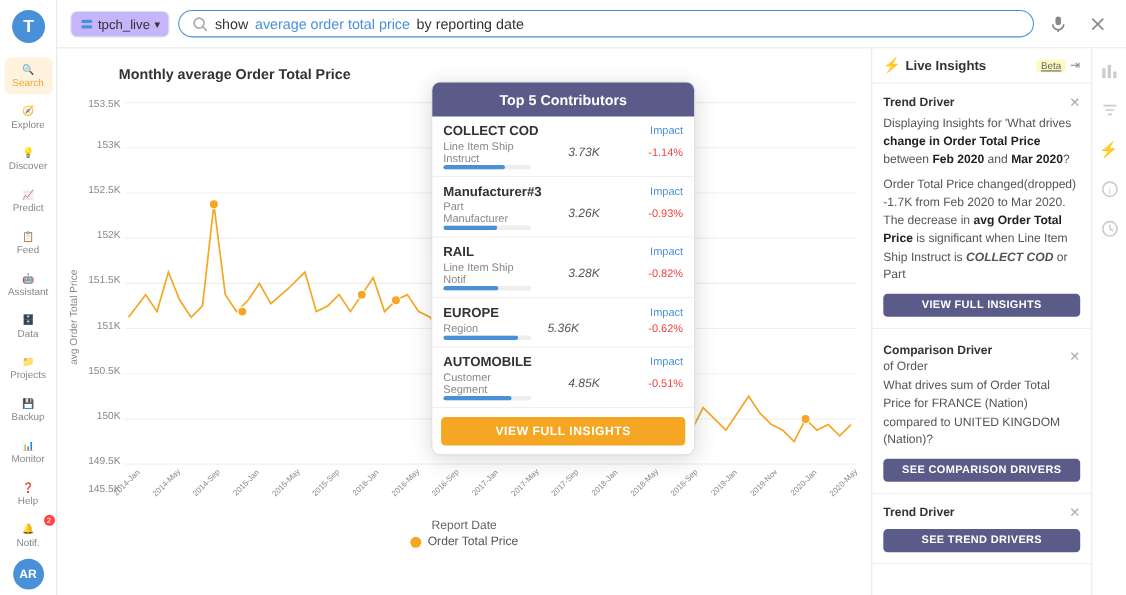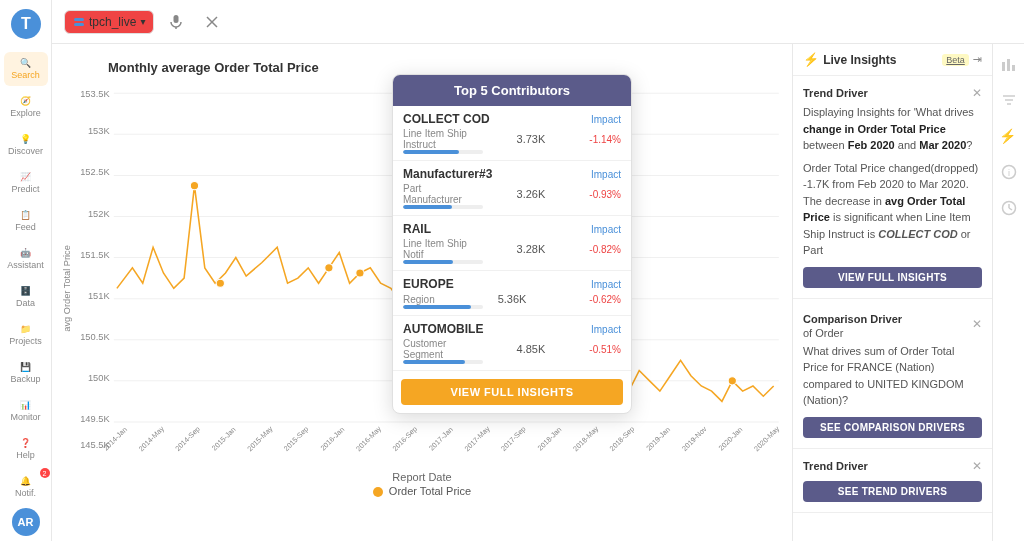--- a/index.html
+++ b/index.html
@@ -92,21 +92,21 @@
       align-items: center;
       padding: 0 12px;
       gap: 8px;
       background: #fff;
       flex-shrink: 0;
     }
     .db-selector {
       display: flex;
       align-items: center;
       gap: 4px;
-      background: #ef4444;
+      background: #c4b5fd;
       border: 1px solid #e0e0e0;
       border-radius: 6px;
       padding: 4px 8px;
       font-size: 12px;
       cursor: pointer;
       color: #333;
     }
     .search-bar {
       flex: 1;
       display: flex;
@@ -215,21 +215,21 @@
     .tooltip-name { font-size: 12px; font-weight: 600; color: #333; }
     .tooltip-impact { font-size: 10px; color: #4a90d9; text-align: right; }
     .tooltip-sub { font-size: 10px; color: #888; }
     .tooltip-bar-row {
       display: flex;
       align-items: center;
       justify-content: space-between;
       margin-top: 2px;
       gap: 44px;
     }
-    .tooltip-val { font-size: 11px; color: #555; }
+    .tooltip-val { font-size: 11px; color: #555; font-style: italic; }
     .tooltip-bar-wrap { width: 80px; height: 4px; background: #eee; border-radius: 2px; overflow: hidden; }
     .tooltip-bar-fill { height: 100%; background: #4a90d9; border-radius: 2px; }
     .tooltip-change { font-size: 10px; color: #e44; }
     .view-insights-btn {
       display: block;
       margin: 8px;
       background: #f5a623;
       color: white;
       text-align: center;
       padding: 7px;
@@ -416,20 +416,29 @@
 <div class="main">
 
   <div class="topbar">
     <div class="db-selector">
       <svg width="12" height="12" viewBox="0 0 12 12">
           <rect x="1" y="2" width="10" height="3" rx="1.5" fill="#4a90d9"></rect>
           <rect x="1" y="7" width="10" height="3" rx="1.5" fill="#4a90d9"></rect>
         </svg>
       <span>tpch_live</span>
       <span style="font-size:10px">▾</span>
+    </div>
+    <div class="search-bar">
+      <svg width="14" height="14" viewBox="0 0 14 14">
+          <circle cx="6" cy="6" r="4.5" stroke="#aaa" stroke-width="1.5" fill="none"></circle>
+          <line x1="9.5" y1="9.5" x2="13" y2="13" stroke="#aaa" stroke-width="1.5"></line>
+        </svg>
+      <span class="search-text">show </span>
+        <span class="search-highlight">average order total price</span>
+        <span class="search-text"> by reporting date</span>
     </div>
     <div class="icon-btn">
       <svg width="16" height="16" viewBox="0 0 16 16">
           <rect x="5.5" y="1" width="5" height="8" rx="2.5" fill="#888"></rect>
           <path d="M3 8a5 5 0 0010 0" stroke="#888" stroke-width="1.5" fill="none"></path>
           <line x1="8" y1="13" x2="8" y2="15" stroke="#888" stroke-width="1.5"></line>
         </svg>
     </div>
     <div class="icon-btn">
       <svg width="14" height="14" viewBox="0 0 14 14">

